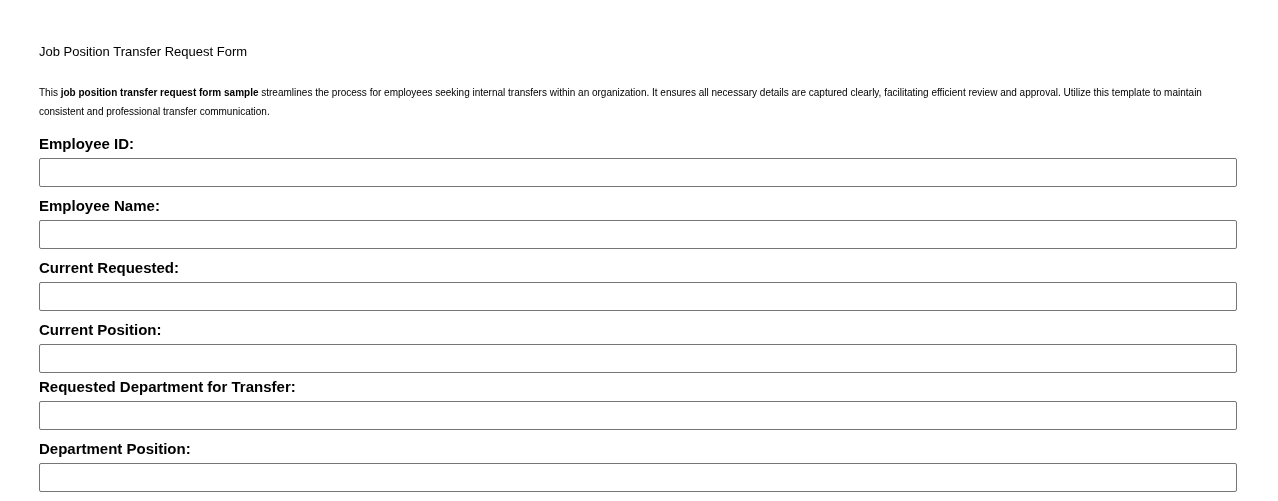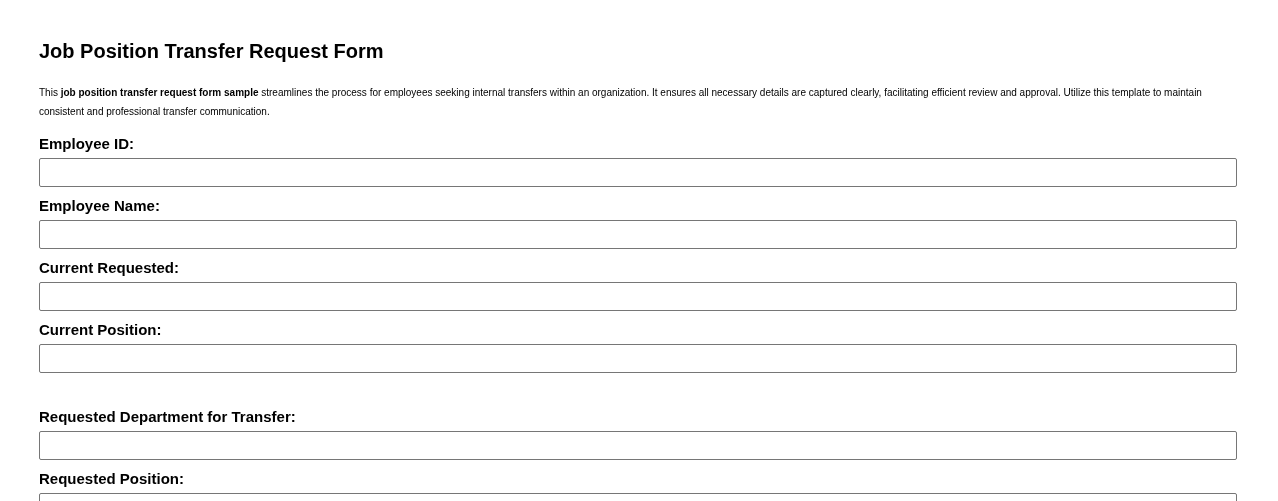--- a/index.html
+++ b/index.html
@@ -11,41 +11,41 @@
   }
   body {
     width: 1278px;
     height: 501px;
     overflow: hidden;
   }
   .container {
     padding: 0 41px 0 39px;
   }
   .page-title {
-    font-size: 20px;
+    font-size: 13px;
     line-height: 23px;
-    font-weight: 700;
+    font-weight: 400;
     margin: 40px 0 0 0;
   }
   .description {
     font-size: 10px;
     line-height: 19px;
     margin: 20px 0 0 0;
   }
   .description b {
     font-weight: 700;
   }
   .transfer-form {
     margin-top: 14px;
   }
   .field + .field {
     margin-top: 10px;
   }
   .field.section-start {
-    margin-top: 35px;
+    margin-top: 5px;
   }
   .field-label {
     display: block;
     font-size: 15px;
     line-height: 17px;
     font-weight: 700;
     margin: 0 0 6px 0;
   }
   .field-input {
     display: block;
@@ -91,19 +91,19 @@
       <label class="field-label" for="f3">Current Position:</label>
       <input class="field-input" type="text" id="f3" aria-label="Current Position:" style="">
     </div>
 
     <div class="field section-start">
       <label class="field-label" for="f4">Requested Department for Transfer:</label>
       <input class="field-input" type="text" id="f4" aria-label="Requested Department for Transfer:" style="">
     </div>
 
     <div class="field">
-      <label class="field-label" for="f5">Requested Position:</label>
+      <label class="field-label" for="f5">Department Position:</label>
       <input class="field-input" type="text" id="f5" aria-label="Requested Position:" style="">
     </div>
 
   </form>
 
 </div>
 
 </body></html>

